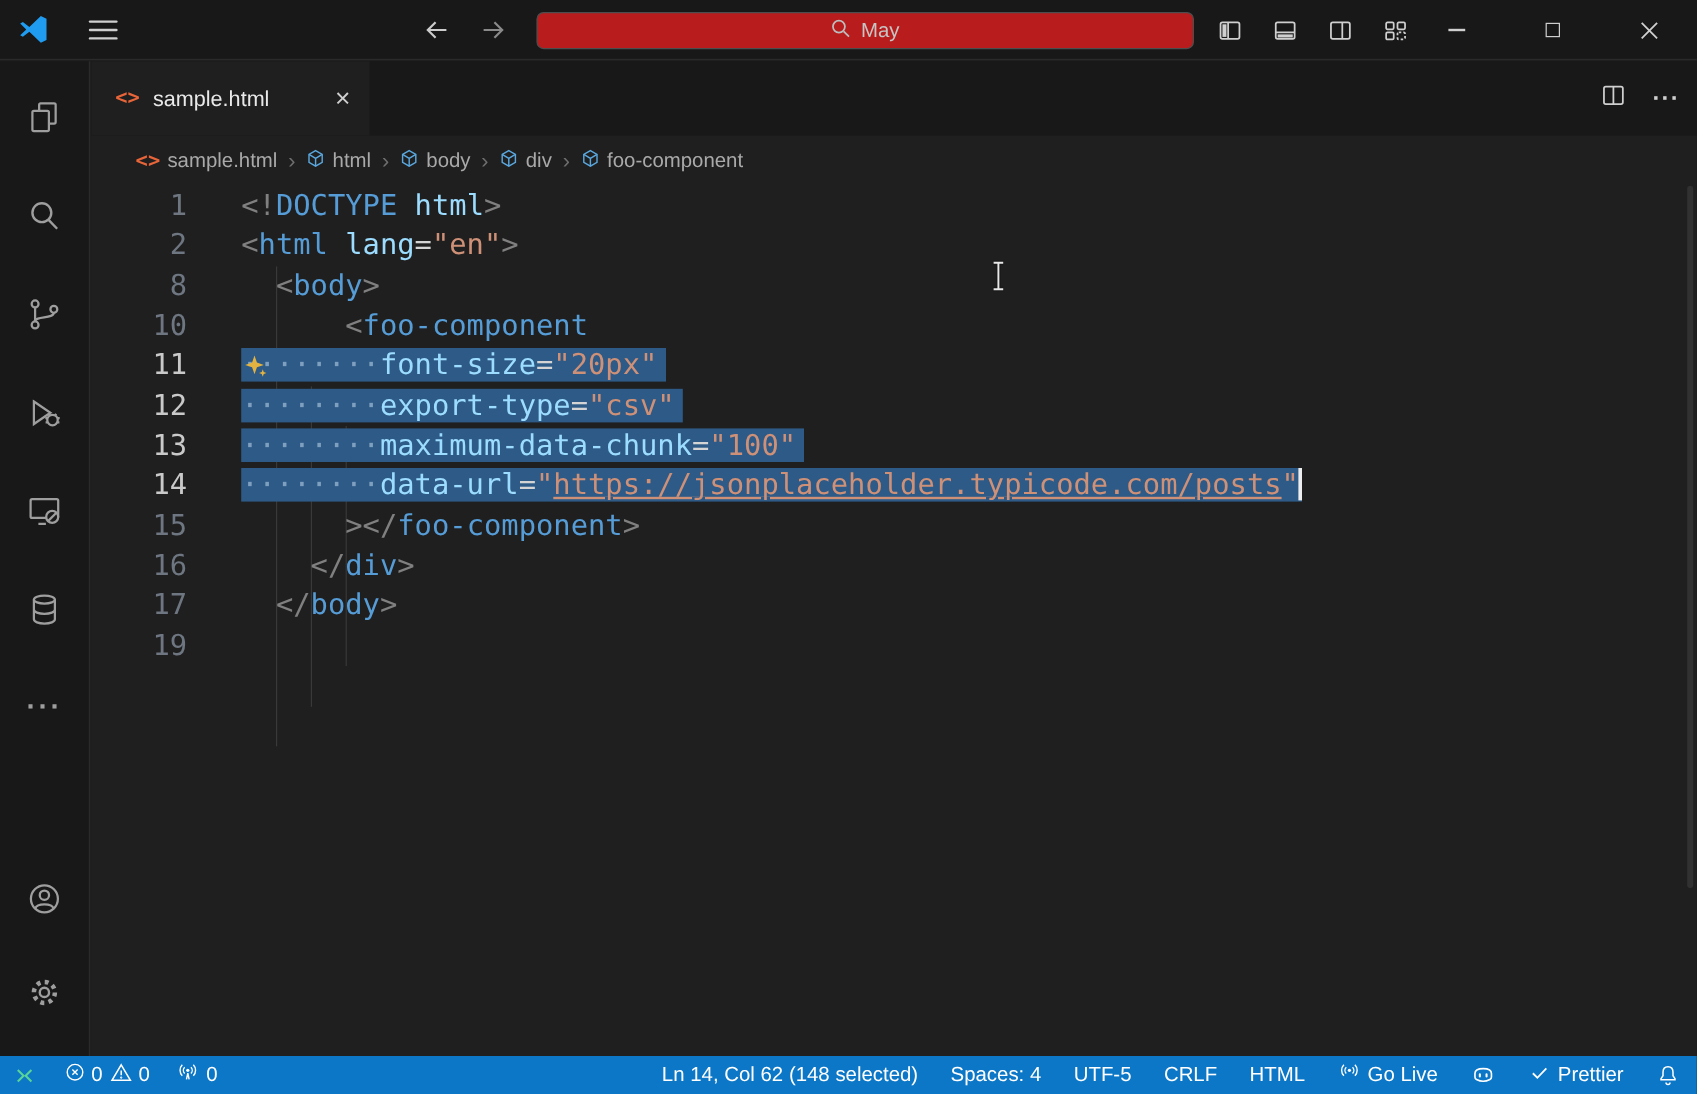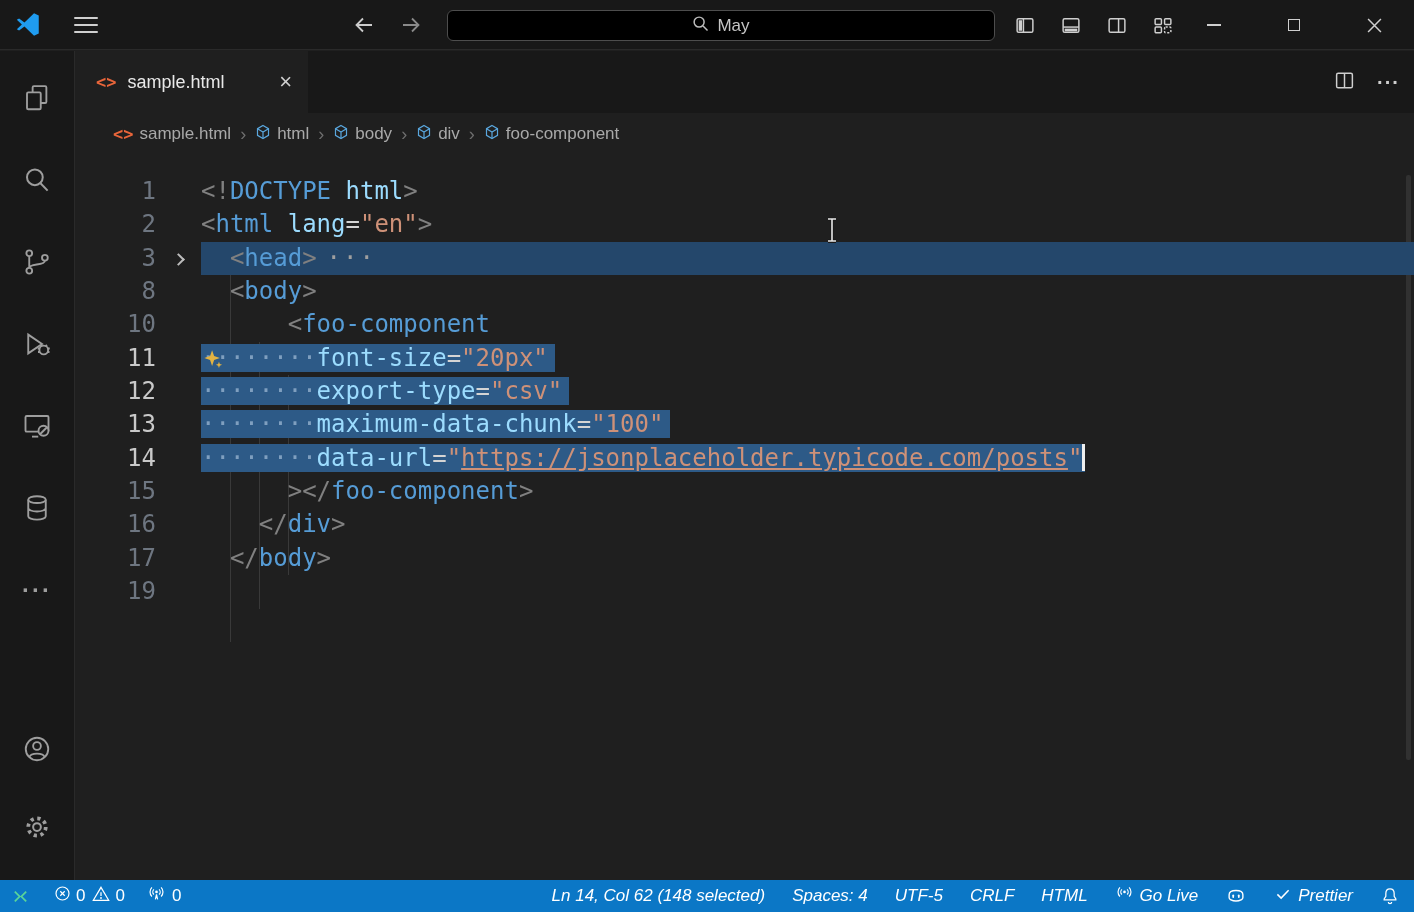--- a/index.html
+++ b/index.html
@@ -9,21 +9,21 @@
   
   .title-bar { position: absolute; left: 0; top: 0; width: 1414px; height: 50px;
     background: #181818; border-bottom: 1px solid #2a2a2a; z-index: 5; }
   .vscode-logo { position: absolute; left: 14px; top: 11px; }
   .hamburger { position: absolute; left: 74px; top: 17px; width: 24px; height: 16px; cursor: pointer; }
   .hamburger i { display: block; height: 2px; background: #cfcfcf; margin-bottom: 5px; border-radius: 1px; }
   .nav-arrow { position: absolute; top: 12px; width: 30px; height: 26px; display: flex;
     align-items: center; justify-content: center; }
   .nav-back { left: 349px; } .nav-fwd { left: 396px; }
   .search-box { position: absolute; left: 447px; top: 10px; width: 548px; height: 31px;
-    background: #000000; border: 1px solid #4d4d4d; border-radius: 6px;
+    background: #b91c1c; border: 1px solid #4d4d4d; border-radius: 6px;
     display: flex; align-items: center; justify-content: center; gap: 8px; color: #c5c5c5;
     font-size: 17px; }
   .layout-icons { position: absolute; left: 1012px; top: 13px; display: flex; gap: 20px; }
   .layout-icons span { display: inline-flex; width: 26px; height: 24px; align-items: center; justify-content: center; }
   .win-controls { position: absolute; right: 0; top: 0; height: 50px; display: flex; }
   .win-btn { width: 80px; height: 50px; display: flex; align-items: center; justify-content: center; }
   .min-glyph { width: 14px; height: 1.6px; background: #cfcfcf; }
   .max-glyph { width: 12px; height: 12px; border: 1.4px solid #cfcfcf; }
 
   
@@ -46,21 +46,21 @@
   .tab-close { margin-left: auto; color: #cfcfcf; font-size: 22px; line-height: 1; cursor: pointer; }
   .tabbar-actions { position: absolute; right: 14px; top: 0; height: 62px; display: flex;
     align-items: center; gap: 22px; }
   .more-dots { color: #cfcfcf; font-size: 20px; font-weight: bold; letter-spacing: 1px; }
 
   .breadcrumbs { height: 42px; display: flex; align-items: center; padding-left: 37px;
     color: #a9a9a9; font-size: 17px; gap: 7px; }
   .crumb-sep { color: #6e6e6e; font-size: 18px; padding: 0 2px; }
   .crumb-item { display: inline-flex; align-items: center; gap: 6px; cursor: pointer; }
 
-  .editor { position: absolute; top: 104px; left: 0; right: 0; bottom: 0; overflow: hidden; margin-top: 20px; }
+  .editor { position: absolute; top: 104px; left: 0; right: 0; bottom: 0; overflow: hidden; }
   .guide { position: absolute; width: 1px; background: #393939; z-index: 0; }
   .editor-lines { position: relative; z-index: 1; }
   .code-line { position: relative; height: 33.35px; white-space: pre;
     font-family: "DejaVu Sans Mono", monospace; font-size: 24px; line-height: 33.35px; }
   .line-hl { position: absolute; left: 125px; right: 0; top: 0; bottom: 0; background: #24476b; z-index: 0; }
   .ln { position: relative; z-index: 1; display: inline-block; width: 80px; text-align: right;
     color: #6e7681; }
   .ln-active { color: #c9c9c9; }
   .fold-col { position: relative; z-index: 1; display: inline-block; width: 45px; text-align: center; }
   .chev { display: inline-block; width: 9px; height: 9px; border-top: 2px solid #bcbcbc;
@@ -78,21 +78,21 @@
   .sparkle { position: absolute; left: 126px; top: 4px; z-index: 2; }
   .scrollbar { position: absolute; right: 3px; top: 0; width: 5px; height: 585px;
     background: #3f3f3f; opacity: .55; border-radius: 2px; }
 
   
   .status-bar { position: absolute; left: 0; right: 0; bottom: 0; height: 32px; background: #0b77c6;
     color: #fff; display: flex; align-items: center; font-size: 17px; padding: 0 14px 0 10px;
     z-index: 6; }
   .sb-item { display: inline-flex; align-items: center; gap: 6px; cursor: pointer; white-space: nowrap; }
   .sb-left { display: flex; align-items: center; gap: 22px; }
-  .sb-right { margin-left: auto; display: flex; align-items: center; gap: 27px; font-style: italic; }
+  .sb-right { margin-left: auto; display: flex; align-items: center; gap: 27px; }
   .sb-group { display: inline-flex; align-items: center; gap: 4px; }
 
   .mouse-cursor { position: absolute; left: 824px; top: 216px; z-index: 50; pointer-events: none; }
 </style>
 </head>
 <body>
 
 <div class="title-bar">
   <span class="vscode-logo">
     <svg width="27" height="27" viewBox="0 0 24 24">
@@ -295,21 +295,20 @@
   </div>
 
   <div class="editor">
 
     <div class="guide" style="left:154px; top:66.7px;  height:400.2px;"></div>
     <div class="guide" style="left:183px; top:166.8px; height:266.8px;"></div>
     <div class="guide" style="left:212px; top:200.1px; height:200.1px;"></div>
     <div class="editor-lines" id="editor-lines">
         <div class="code-line"><span class="ln">1</span><span class="fold-col"></span><span class="txt"><span class="tk-punct">&lt;!</span><span class="tk-tag">DOCTYPE</span><span class="tk-def"> </span><span class="tk-attr">html</span><span class="tk-punct">&gt;</span></span></div>
         <div class="code-line"><span class="ln">2</span><span class="fold-col"></span><span class="txt"><span class="tk-punct">&lt;</span><span class="tk-tag">html</span><span class="tk-def"> </span><span class="tk-attr">lang</span><span class="tk-op">=</span><span class="tk-str">"en"</span><span class="tk-punct">&gt;</span></span></div>
-        <div class="code-line"><div class="line-hl"></div><span class="ln">3</span><span class="fold-col"><i class="chev"></i></span><span class="txt"><span>  </span><span class="tk-punct">&lt;</span><span class="tk-tag">head</span><span class="tk-punct">&gt;</span><span class="tk-fold">···</span></span></div>
         <div class="code-line"><span class="ln">8</span><span class="fold-col"></span><span class="txt"><span>  </span><span class="tk-punct">&lt;</span><span class="tk-tag">body</span><span class="tk-punct">&gt;</span></span></div>
         <div class="code-line"><span class="ln">10</span><span class="fold-col"></span><span class="txt"><span>      </span><span class="tk-punct">&lt;</span><span class="tk-tag">foo-component</span></span></div>
         <div class="code-line"><span class="sparkle"><svg width="22" height="22" viewBox="0 0 24 24">
               <path fill="#e3b341" d="M11 2.5 13.2 8.8 19.5 11 13.2 13.2 11 19.5 8.8 13.2 2.5 11 8.8 8.8Z"></path>
               <path fill="#e3b341" d="M18.5 15l.9 2.5 2.5.9-2.5.9-.9 2.5-.9-2.5-2.5-.9 2.5-.9Z"></path>
             </svg></span><span class="ln ln-active">11</span><span class="fold-col"></span><span class="txt"><span class="sel sel-nl"><span class="ws">········</span><span class="tk-attr">font-size</span><span class="tk-op">=</span><span class="tk-str">"20px"</span></span></span></div>
         <div class="code-line"><span class="ln ln-active">12</span><span class="fold-col"></span><span class="txt"><span class="sel sel-nl"><span class="ws">········</span><span class="tk-attr">export-type</span><span class="tk-op">=</span><span class="tk-str">"csv"</span></span></span></div>
         <div class="code-line"><span class="ln ln-active">13</span><span class="fold-col"></span><span class="txt"><span class="sel sel-nl"><span class="ws">········</span><span class="tk-attr">maximum-data-chunk</span><span class="tk-op">=</span><span class="tk-str">"100"</span></span></span></div>
         <div class="code-line"><span class="ln ln-active">14</span><span class="fold-col"></span><span class="txt"><span class="sel"><span class="ws">········</span><span class="tk-attr">data-url</span><span class="tk-op">=</span><span class="tk-str">"</span><span class="tk-link">https://jsonplaceholder.typicode.com/posts</span><span class="tk-str">"</span><span class="caret"></span></span></span></div>
         <div class="code-line"><span class="ln">15</span><span class="fold-col"></span><span class="txt"><span>      </span><span class="tk-punct">&gt;&lt;/</span><span class="tk-tag">foo-component</span><span class="tk-punct">&gt;</span></span></div>

